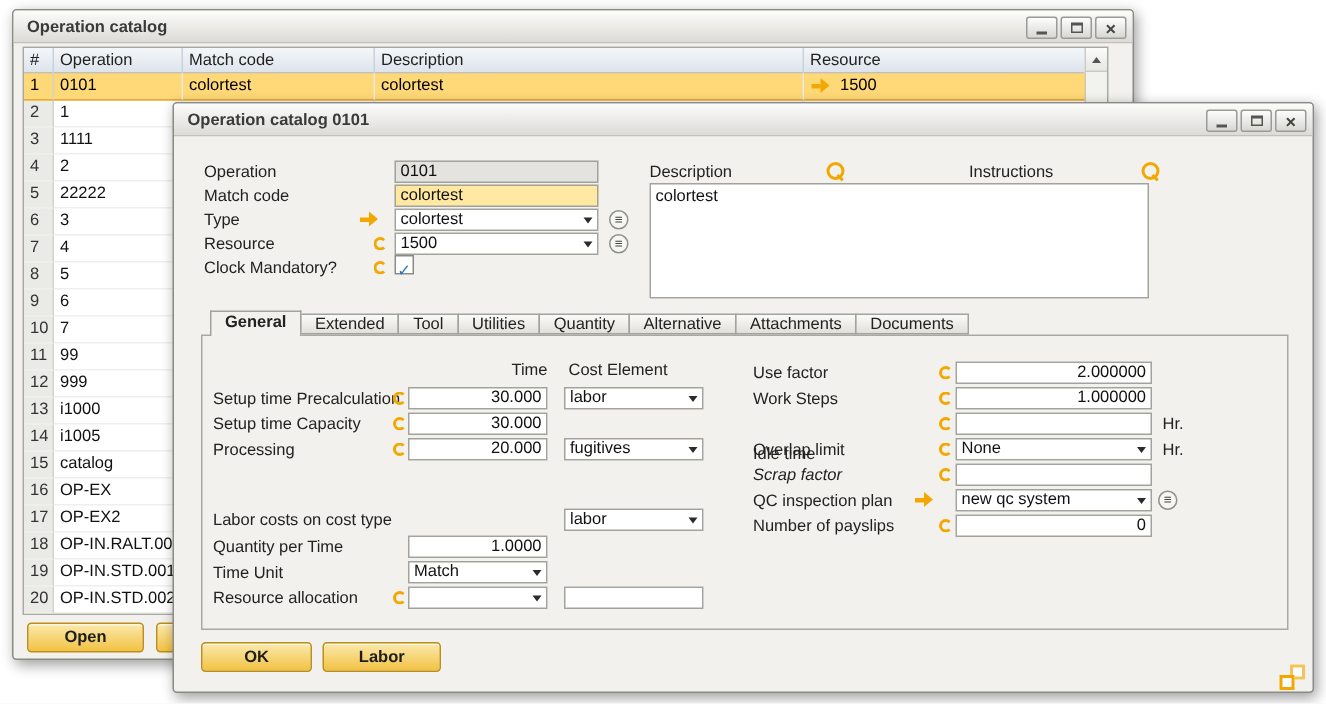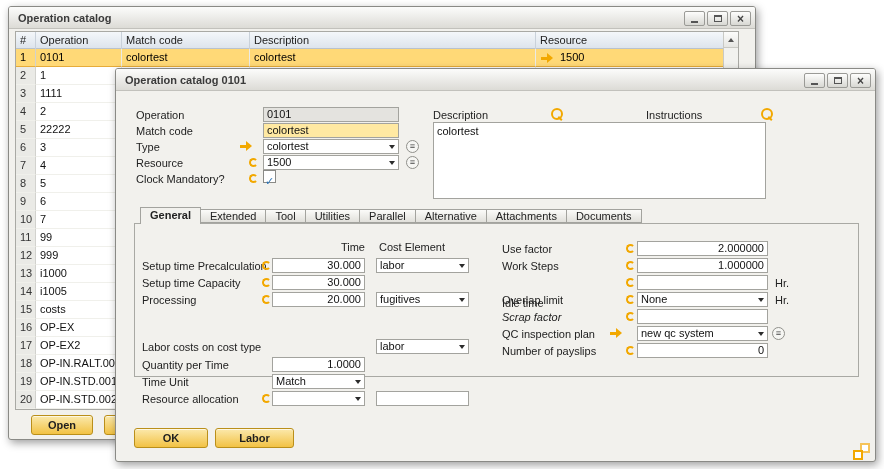--- a/index.html
+++ b/index.html
@@ -84,21 +84,21 @@
                       background:var(--accent_orange,#F2A800); transform:rotate(45deg); transform-origin:0 0; }
   .vv { position:absolute; width:13px; height:13px; border:1px solid #90908B; border-radius:50%;
         background:#F6F6F3; color:#444; font-size:9px; line-height:11px; text-align:center; cursor:pointer; }
 
   
   .tabs { position:absolute; left:25px; top:138px; display:flex; z-index:3; }
   .tab { height:14px; line-height:13px; padding:0 9px; font-size:11px; color:#222; margin-left:-1px; margin-top:2px;
          border:1px solid #A3A39E; background:linear-gradient(#FBFBF9,#E1E0DB); cursor:pointer; white-space:nowrap; }
   .tab.active { position:relative; z-index:4; height:17px; line-height:15px; margin-top:0;
                 background:#F2F1ED; border-bottom:none; font-weight:bold; }
-  .panel { position:absolute; left:18px; top:154px; width:725px; height:154px;
+  .panel { position:absolute; left:18px; top:154px; width:725px; height:197px;
            border:1px solid #A9A9A4; background:#F2F1ED; z-index:2; }
 
   .grip { position:absolute; width:18px; height:18px; cursor:nwse-resize; }
   .grip i { position:absolute; border:2px solid var(--accent_orange,#F2A800); background:#FFFFFF; }
   .grip .g1 { left:7px; top:0; width:10px; height:10px; border-color:#F6C358; }
   .grip .g2 { left:0; top:7px; width:10px; height:10px; }
 
   .dlg { z-index:10; }
 </style>
 </head>
@@ -239,21 +239,21 @@
           <div class="t-row">
             <span class="cell col-num">14</span>
             <span class="cell col-op">i1005</span>
             <span class="cell col-mc"></span>
             <span class="cell col-de"></span>
             <span class="cell col-re"><span></span></span>
           </div>
 
           <div class="t-row">
             <span class="cell col-num">15</span>
-            <span class="cell col-op">costs</span>
+            <span class="cell col-op">catalog</span>
             <span class="cell col-mc"></span>
             <span class="cell col-de"></span>
             <span class="cell col-re"><span></span></span>
           </div>
 
           <div class="t-row">
             <span class="cell col-num">16</span>
             <span class="cell col-op">OP-EX</span>
             <span class="cell col-mc"></span>
             <span class="cell col-de"></span>
@@ -292,21 +292,21 @@
             <span class="cell col-re"><span></span></span>
           </div>
         </div>
       <div class="vscroll">
         <div class="sbtn">
             <span class="tri-up"></span>
           </div>
       </div>
     </div>
 
-    <button class="gold-btn" style="left:22px;top:408px;width:62px;">Open</button>
+    <button class="gold-btn" style="left:9px;top:408px;width:78px;">Open</button>
     <button class="gold-btn" style="left:95px;top:408px;width:60px;"></button>
   </section>
 
   <section class="win dlg" style="left:115px;top:68px;width:761px;height:394px;">
     <header class="titlebar">
       <span class="title">Operation catalog 0101</span>
       <span class="winbtns">
         <span class="wbtn">
             <span class="ic-min"></span>
           </span>
@@ -350,21 +350,21 @@
     <span class="lbl" style="left:530px;top:39px;">Instructions</span>
     <span class="magnifier" style="left:644px;top:38px;"></span>
     <div class="textarea" style="left:317px;top:53px;width:333px;height:77px;">colortest</div>
 
     <nav class="tabs">
 
     <span class="tab active">General</span>
         <span class="tab">Extended</span>
         <span class="tab">Tool</span>
         <span class="tab">Utilities</span>
-        <span class="tab">Parallel</span>
+        <span class="tab">Quantity</span>
         <span class="tab">Alternative</span>
         <span class="tab">Attachments</span>
         <span class="tab">Documents</span>
       </nav>
 
     <div class="panel">
       <span class="lbl" style="left:137px;top:16px;width:93px;text-align:right;">Time</span>
       <span class="lbl" style="left:244px;top:16px;">Cost Element</span>
 
       <span class="lbl" style="left:7px;top:35px;">Setup time Precalculation</span>

